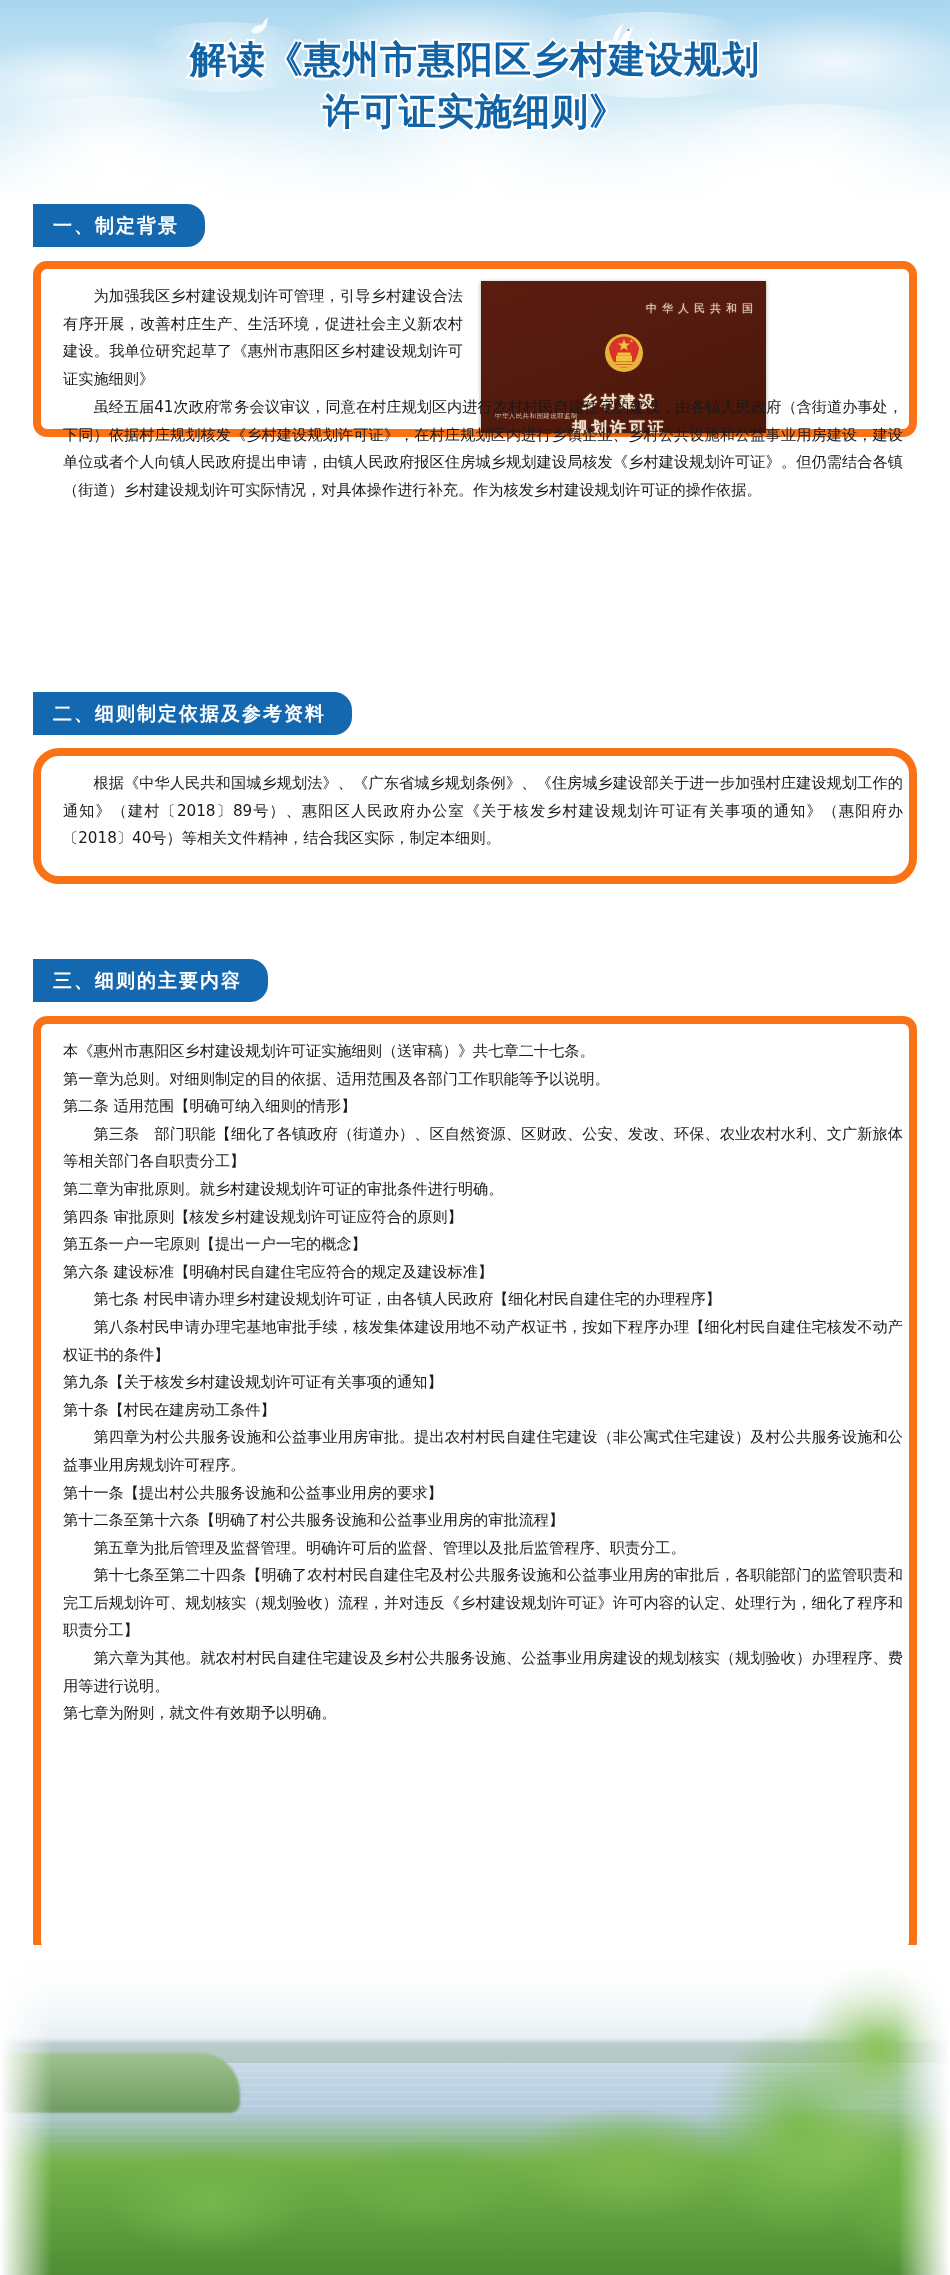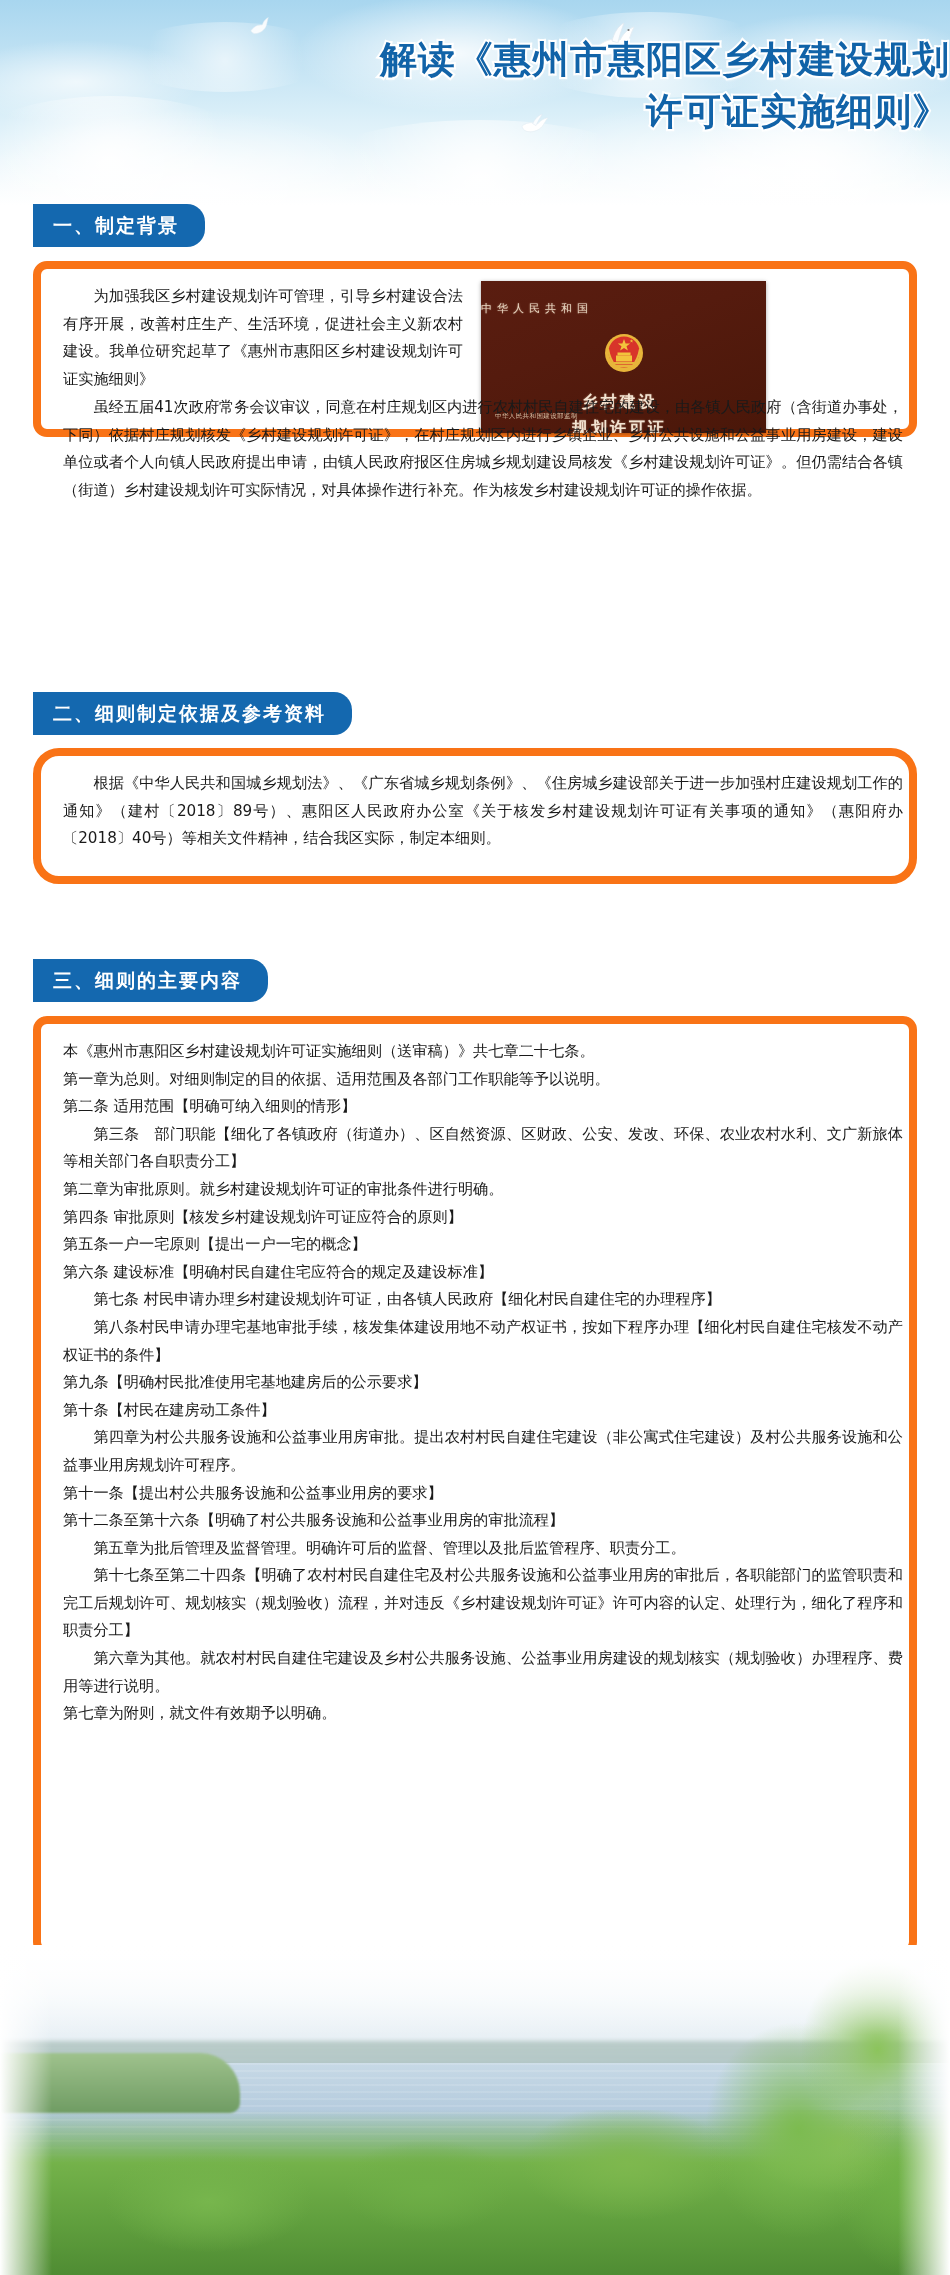--- a/index.html
+++ b/index.html
@@ -33,21 +33,21 @@
   .c2 { left:300px; top:120px; width:360px; height:110px; }
   .c3 { left:640px; top:104px; width:340px; height:130px; }
   .c4 { left:520px; top:12px;  width:260px; height:86px;  opacity:.8; }
   .c5 { left:120px; top:22px;  width:210px; height:70px;  opacity:.65; }
 
   .dove { position:absolute; pointer-events:none; }
   .dove svg { display:block; }
 
   .hero-title {
     position:absolute; left:0; top:34px; width:950px;
-    text-align:right;
+    text-align:center;
     font-size:37px; line-height:52px; font-weight:bold;
     letter-spacing:1px;
     color:#1163a8;
     -webkit-text-stroke:4px #ffffff;
     paint-order:stroke fill;
     text-shadow:0 1px 0 #fff, 0 2px 3px rgba(255,255,255,.9);
     font-family:"DejaVu Sans","Liberation Sans",sans-serif;
   }
   .hero-title .ln { display:block; }
 
@@ -85,21 +85,21 @@
 
   
   .cert {
     position:absolute;
     background:linear-gradient(160deg,#5a1d10 0%, #551b0e 40%, #4a1709 100%);
     box-shadow:0 1px 4px rgba(0,0,0,.35);
     overflow:hidden;
   }
   .cert-top {
     position:absolute; left:0; right:8px; top:20px;
-    text-align:left; color:#e9d7c2;
+    text-align:right; color:#e9d7c2;
     font-size:11px; letter-spacing:5px;
     font-family:Liberation Sans, sans-serif;
     text-shadow:0 0 2px rgba(255,230,200,.5);
   }
   .emblem {
     position:absolute; left:50%; top:48px; transform:translateX(-50%);
     width:48px; height:48px;
   }
   .cert-name {
     position:absolute; left:0; right:8px; top:108px;
@@ -254,21 +254,21 @@
         <p>本《惠州市惠阳区乡村建设规划许可证实施细则（送审稿）》共七章二十七条。</p>
         <p>第一章为总则。对细则制定的目的依据、适用范围及各部门工作职能等予以说明。</p>
         <p>第二条 适用范围【明确可纳入细则的情形】</p>
         <p class="ind">第三条　部门职能【细化了各镇政府（街道办）、区自然资源、区财政、公安、发改、环保、农业农村水利、文广新旅体等相关部门各自职责分工】</p>
         <p>第二章为审批原则。就乡村建设规划许可证的审批条件进行明确。</p>
         <p>第四条 审批原则【核发乡村建设规划许可证应符合的原则】</p>
         <p>第五条一户一宅原则【提出一户一宅的概念】</p>
         <p>第六条 建设标准【明确村民自建住宅应符合的规定及建设标准】</p>
         <p class="ind">第七条 村民申请办理乡村建设规划许可证，由各镇人民政府【细化村民自建住宅的办理程序】</p>
         <p class="ind">第八条村民申请办理宅基地审批手续，核发集体建设用地不动产权证书，按如下程序办理【细化村民自建住宅核发不动产权证书的条件】</p>
-        <p>第九条【明确村民批准使用宅基地建房后的公示要求】</p>
+        <p>第九条【关于核发乡村建设规划许可证有关事项的通知】</p>
         <p>第十条【村民在建房动工条件】</p>
         <p class="ind">第四章为村公共服务设施和公益事业用房审批。提出农村村民自建住宅建设（非公寓式住宅建设）及村公共服务设施和公益事业用房规划许可程序。</p>
         <p>第十一条【提出村公共服务设施和公益事业用房的要求】</p>
         <p>第十二条至第十六条【明确了村公共服务设施和公益事业用房的审批流程】</p>
         <p class="ind">第五章为批后管理及监督管理。明确许可后的监督、管理以及批后监管程序、职责分工。</p>
         <p class="ind">第十七条至第二十四条【明确了农村村民自建住宅及村公共服务设施和公益事业用房的审批后，各职能部门的监管职责和完工后规划许可、规划核实（规划验收）流程，并对违反《乡村建设规划许可证》许可内容的认定、处理行为，细化了程序和职责分工】</p>
         <p class="ind">第六章为其他。就农村村民自建住宅建设及乡村公共服务设施、公益事业用房建设的规划核实（规划验收）办理程序、费用等进行说明。</p>
         <p>第七章为附则，就文件有效期予以明确。</p>
       </div>
   </div>

